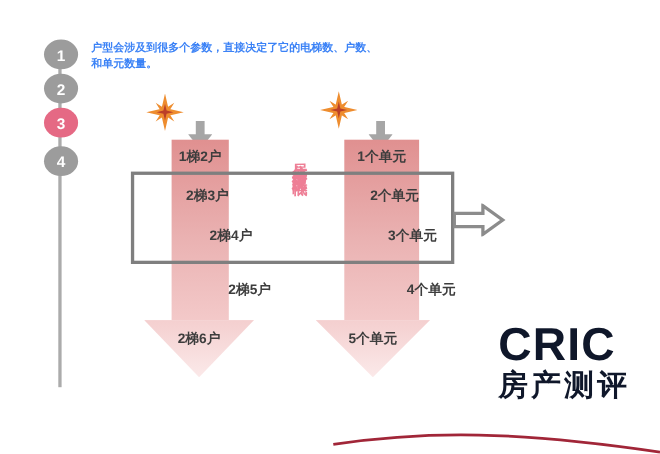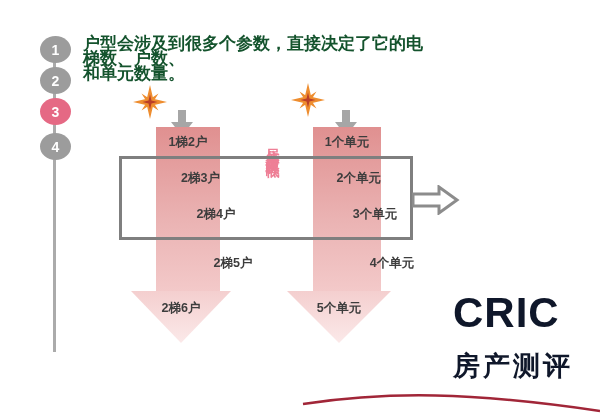--- a/index.html
+++ b/index.html
@@ -24,30 +24,30 @@
     font-size: 14px; font-weight: bold;
     display: flex; align-items: center; justify-content: center;
     z-index: 2; left: 40px;
   }
   .step-circle.active { background: #e56984; }
   .sc1 { top: 36px; } .sc2 { top: 67px; } .sc3 { top: 98px; } .sc4 { top: 133px; }
 
   
   .note {
     left: 83px; top: 36px; width: 350px;
-    color: #14532d; font-size: 17px; font-weight: bold;
+    color: #3b82f6; font-size: 10px; font-weight: bold;
     line-height: 15px; z-index: 2;
   }
 
   
   .flow-body {
     top: 127px; height: 164px; z-index: 3;
     background: linear-gradient(to bottom, #e09090 0%, #eab2b2 55%, #f3c9c9 100%);
   }
-  .flow-body.left  { left: 156px; width: 64px; }
+  .flow-body.left  { left: 156px; width: 52px; }
   .flow-body.right { left: 313px; width: 68px; }
   .flow-label {
     position: absolute; left: 0; width: 100%;
     text-align: center; color: #3d3d3d;
     font-size: 12.5px; font-weight: bold; white-space: nowrap;
   }
   .fl1 { top: 7px; } .fl2 { top: 43px; text-align: right; } .fl3 { top: 79px; margin-left: 28px; } .fl4 { top: 128px; margin-left: 45px; }
   .flow-head {
     top: 291px; height: 52px; z-index: 3;
     background: linear-gradient(to bottom, #f4cfcf 0%, #fbe9e9 100%);
@@ -80,21 +80,21 @@
   .star-right { left: 290px; top: 82px; }
   .right-arrow { left: 412px; top: 185px; z-index: 5; }
 
   
   .logo { left: 453px; top: 291px; width: 130px; color: #0f172a; z-index: 2; }
   .logo-title {
     font-size: 42px; font-weight: 800; letter-spacing: 1px;
     line-height: 44px; font-family: "Liberation Sans", sans-serif;
   }
   .logo-subtitle {
-    font-size: 27px; font-weight: bold; letter-spacing: 3px; line-height: 30px; margin-top: 16px;
+    font-size: 27px; font-weight: bold; letter-spacing: 3px; line-height: 30px;
   }
 
   
   .bottom-arc { left: 0; top: 0; width: 600px; height: 413px; z-index: 1; pointer-events: none; }
 </style>
 </head>
 <body>
 
 <div class="abs step-line"></div>
 <div class="abs step-circle sc1">

